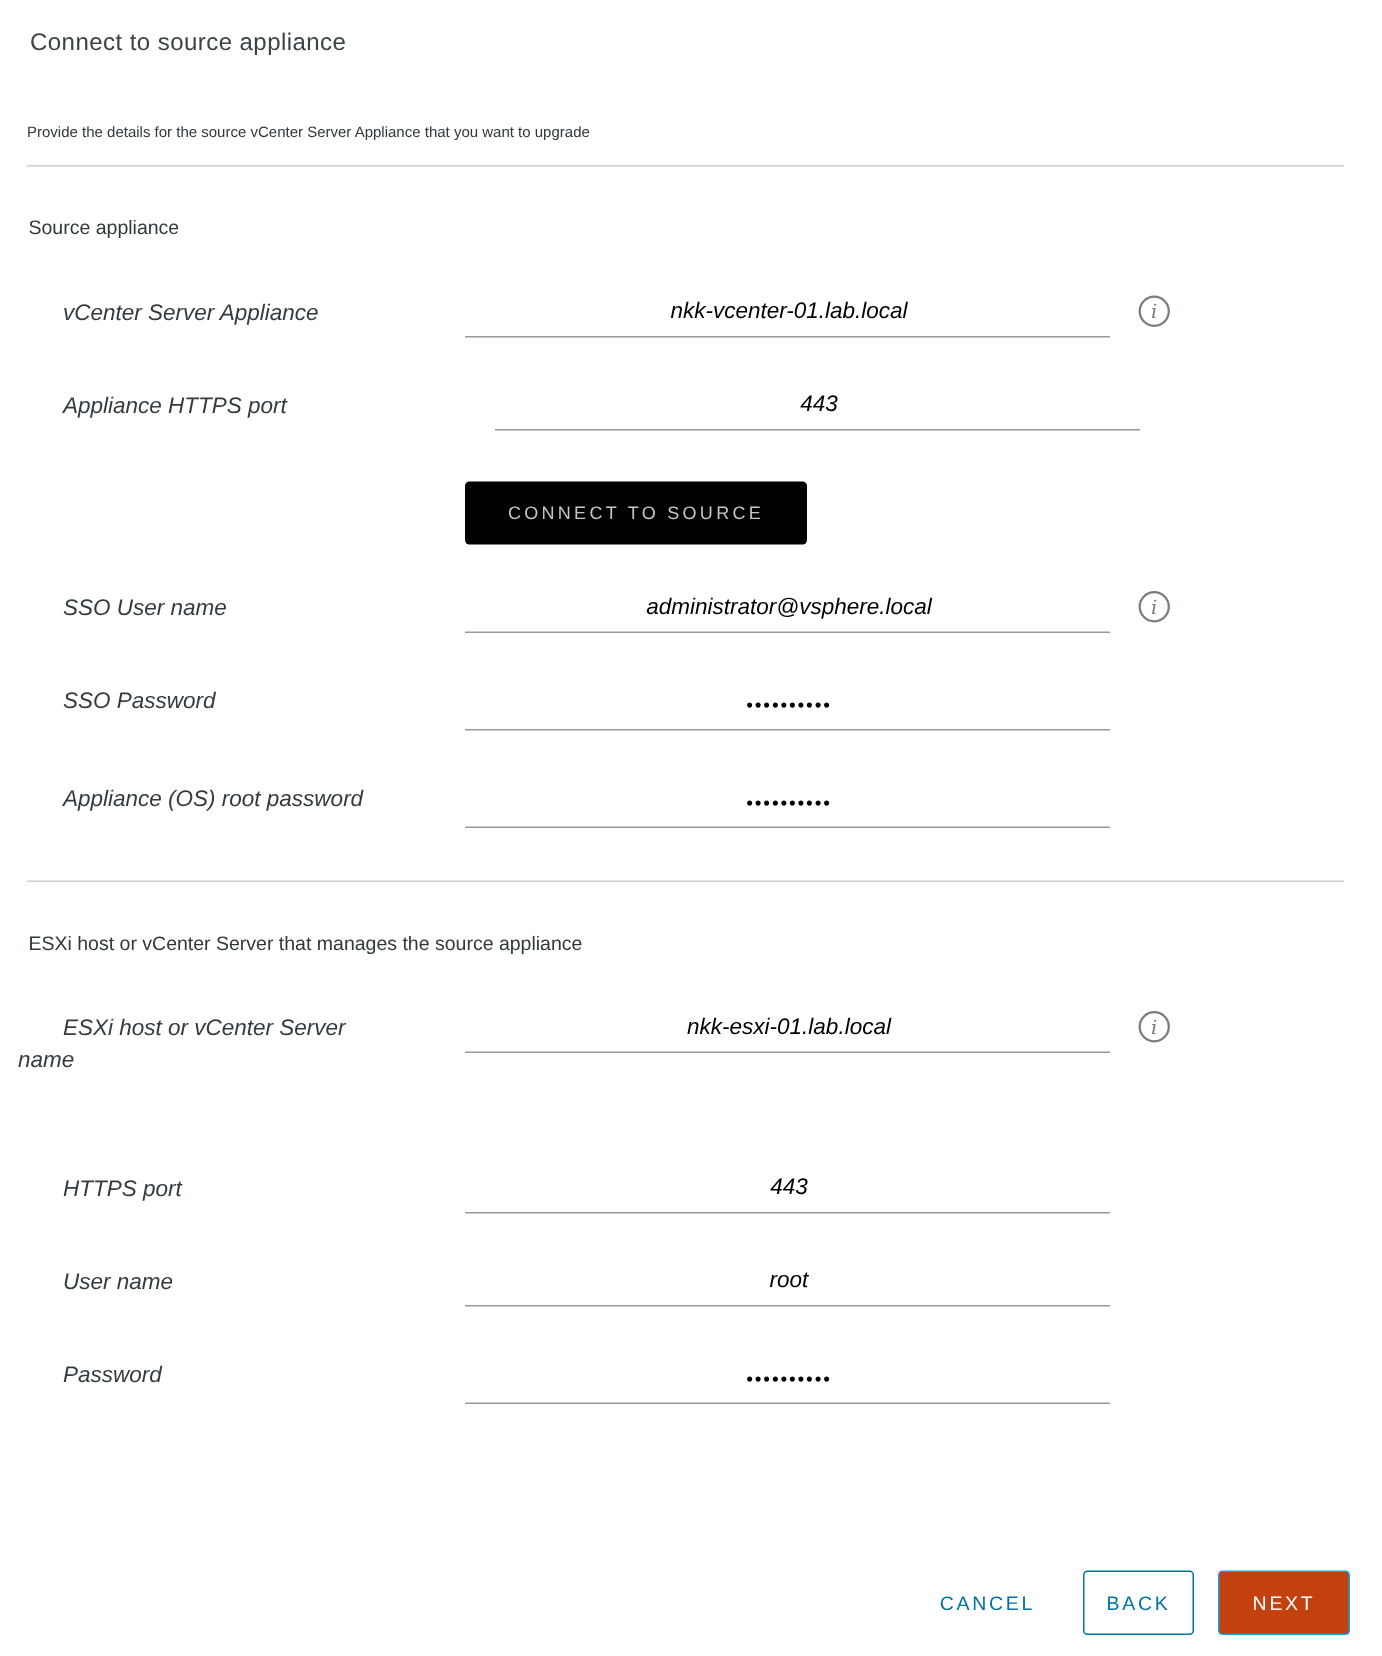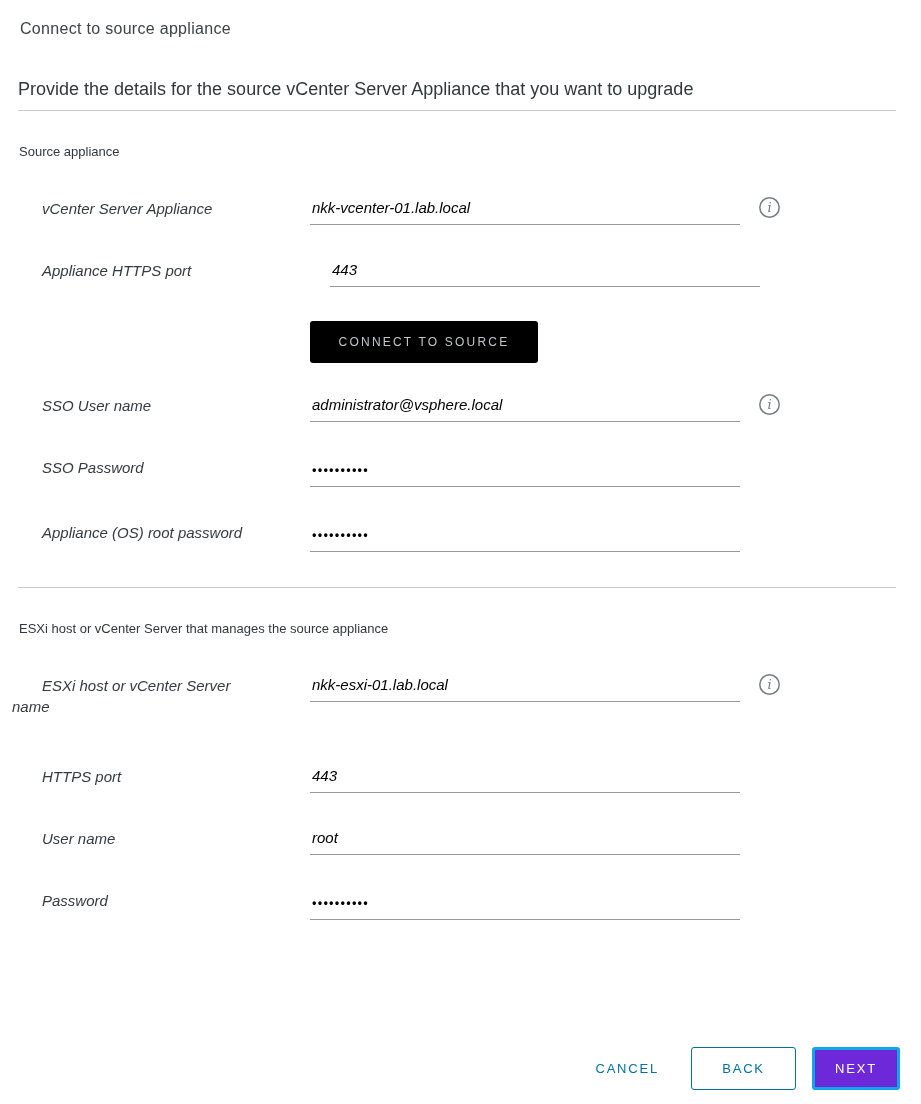--- a/index.html
+++ b/index.html
@@ -13,21 +13,21 @@
   .page-title {
     margin: 14px 0 0 20px;
     font-size: 16px;
     font-weight: 400;
     color: #3b4347;
     letter-spacing: 0.3px;
     line-height: 29px;
   }
   .subtitle {
     margin: 37px 25px 0 18px;
-    font-size: 18px;
+    font-size: 10px;
     color: #30383c;
     line-height: 18px;
   }
   .divider {
     border: none;
     border-top: 1px solid #cccccc;
     margin: 12px 25px 0 18px;
     height: 0;
   }
   .divider.second { margin-top: 8px; }
@@ -39,38 +39,39 @@
     line-height: 18px;
   }
   .rows { margin-top: 37px; }
   .field-row {
     display: flex;
     align-items: flex-start;
     margin: 0 0 35px 12px;
     font-style: italic;
   }
   .field-row.tight { margin-bottom: 0; gap: 20px; }
-  .field-row.tall { margin-bottom: 49px; }
+  .field-row.tall { margin-bottom: 65px; }
   .label-cell { width: 298px; flex: none; }
   .label-cell .label-text {
     display: block;
     max-width: 232px;
     text-indent: 30px;
     font-size: 15px;
     color: #333b40;
     line-height: 21px;
   }
   .input-cell {
     width: 430px; flex: none;
     border-bottom: 1px solid #9a9a9a;
     padding: 0 0 6px 2px;
     min-height: 27px;
     font-size: 15px;
     color: #000000;
     line-height: 19px;
+    text-align: center;
   }
   .input-cell.masked {
     font-size: 12px;
     font-weight: bold;
     letter-spacing: 1.5px;
     padding-top: 4px;
     color: #000000;
   }
   .info-cell {
     margin-left: 18px;
@@ -113,26 +114,26 @@
     background: transparent;
     border: none;
     color: #0072a3;
     margin-right: 24px;
     padding: 0 8px;
   }
   .btn-outline {
     background: #ffffff;
     border: 1px solid #0072a3;
     color: #0072a3;
-    width: 105px;
+    width: 74px;
     margin-right: 16px;
   }
   .btn-solid {
-    background: #6d28d9;
-    border: 3px solid #0ea5e9;
+    background: #c2410c;
+    border: 1px solid #0ea5e9;
     color: #ffffff;
     width: 88px;
   }
 </style>
 </head>
 <body>
 
 <h1 class="page-title">Connect to source appliance</h1>
 
 <p class="subtitle">Provide the details for the source vCenter Server Appliance that you want to upgrade</p>

